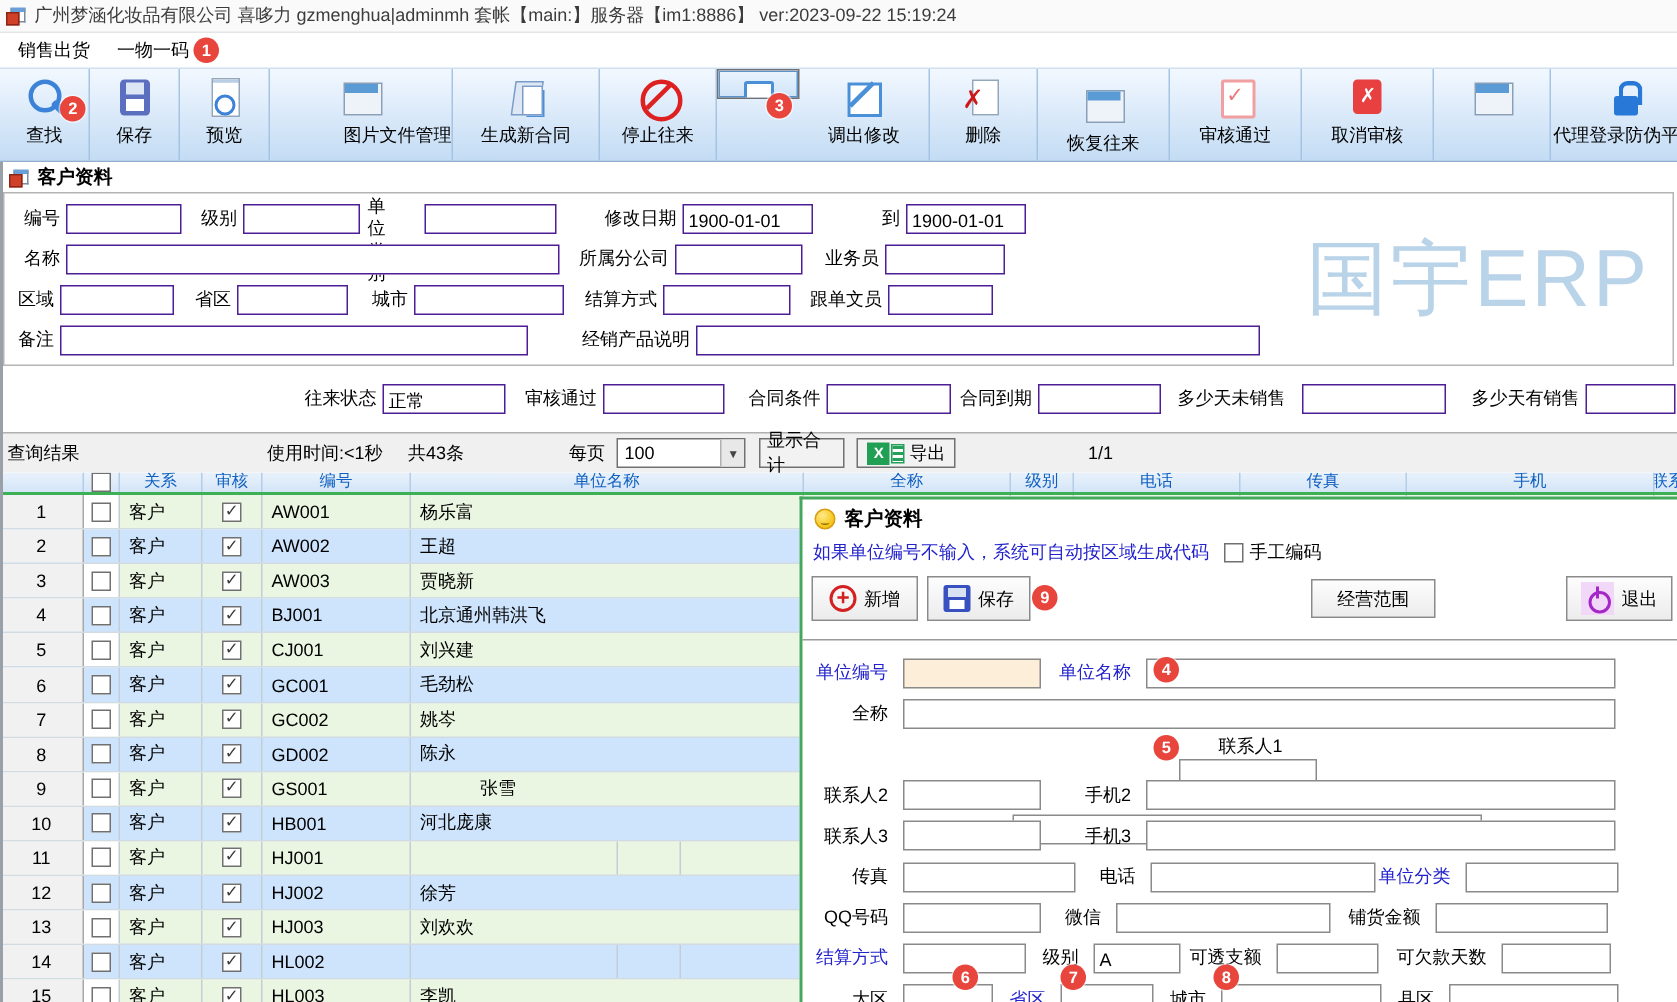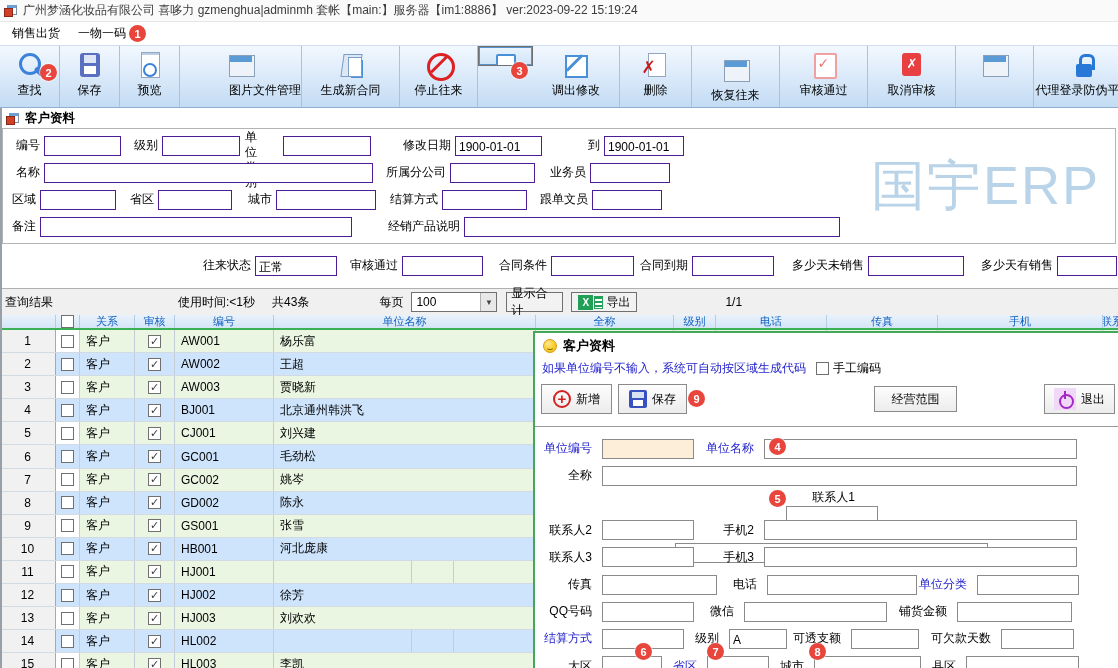--- a/index.html
+++ b/index.html
@@ -232,21 +232,21 @@
       </div>
       <div class="frow" style="top: 147px;">
         <span class="flbl" style="margin-left: 203px; width: 48px;">往来状态</span>
         <div class="finp" style="width: 82px; margin-left: 4px;">正常</div>
         <span class="flbl" style="margin-left: 6px; width: 55px;">审核通过</span>
         <div class="finp" style="width: 81px; margin-left: 4px;"></div>
         <span class="flbl" style="margin-left: 7px; width: 57px;">合同条件</span>
         <div class="finp" style="width: 83px; margin-left: 4px;"></div>
         <span class="flbl" style="margin-left: 2px; width: 52px;">合同到期</span>
         <div class="finp" style="width: 82px; margin-left: 4px;"></div>
-        <span class="flbl" style="margin-left: 4px; width: 86px;">多少天未销售</span>
+        <span class="flbl" style="margin-left: 4px; width: 86px; text-align: center;">多少天未销售</span>
         <div class="finp" style="width: 96px; margin-left: 4px;"></div>
         <span class="flbl" style="margin-left: 13px; width: 76px;">多少天有销售</span>
         <div class="finp" style="width: 60px; margin-left: 4px;"></div>
       </div>
     </div>
 </div>
 
 <div class="querybar">
   <span class="qtext" style="margin-left:5px">查询结果</span>
   <span class="qtext" style="margin-left:125px">使用时间:&lt;1秒</span>
@@ -432,21 +432,21 @@
       <div class="trow odd">
         <div class="cell num" style="width: 56px;">9</div>
         <div class="cell cb ctr" style="width: 24px;">
           <div class="chk"></div>
         </div>
         <div class="cell" style="width: 55px;">客户</div>
         <div class="cell ctr" style="width: 40px;">
           <div class="chk on"></div>
         </div>
         <div class="cell" style="width: 99px;">GS001</div>
-        <div class="cell" style="width: 262px;">张雪</div>
+        <div class="cell" style="width: 262px; margin-left: 40px;">张雪</div>
         <div class="cell" style="width: 138px;"></div>
         <div class="cell" style="width: 42px;"></div>
         <div class="cell" style="width: 111px;"></div>
         <div class="cell" style="width: 111px;"></div>
         <div class="cell" style="width: 165px;"></div>
         <div class="cell" style="width: 30px;"></div>
       </div>
       <div class="trow even">
         <div class="cell num" style="width: 56px;">10</div>
         <div class="cell cb ctr" style="width: 24px;">

